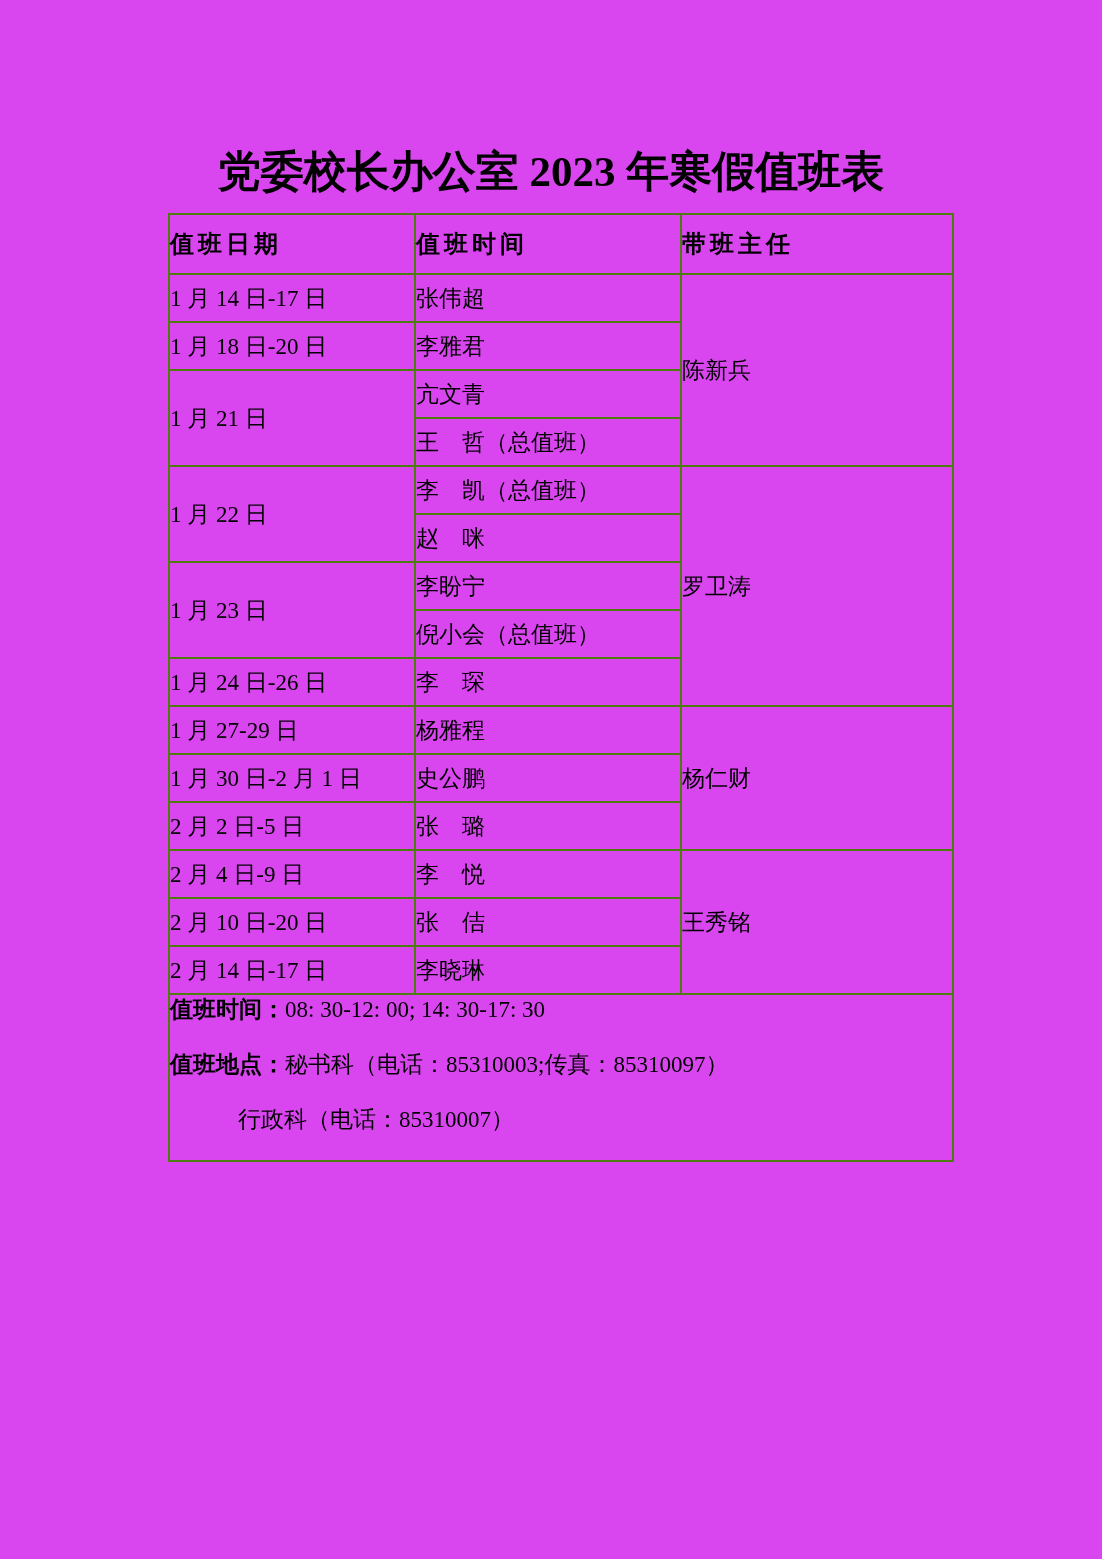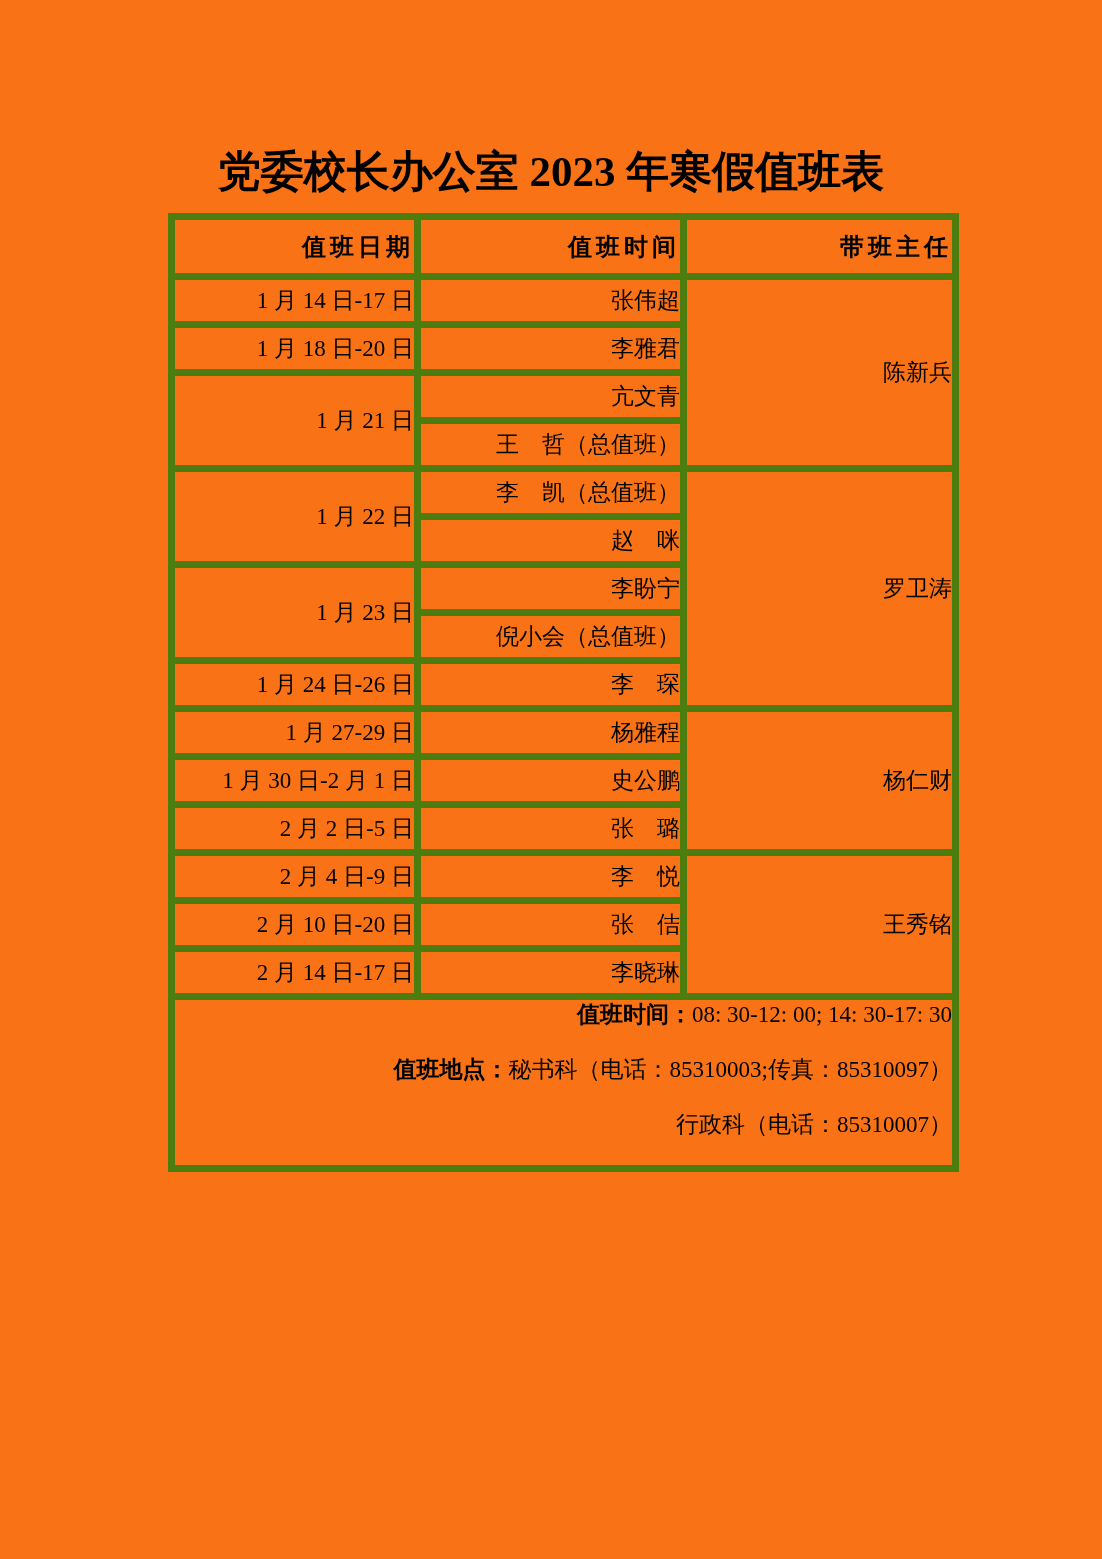--- a/index.html
+++ b/index.html
@@ -1,21 +1,21 @@
 <!DOCTYPE html>
 <html><head>
 <meta charset="utf-8">
 <style>
   * { margin: 0; padding: 0; box-sizing: border-box; }
   html, body { background: #ffffff; }
   .page {
     position: relative;
     width: 1102px;
     height: 1559px;
-    background: #f97316;
+    background: #d946ef;
     font-family: "Liberation Serif", "DejaVu Serif", serif;
     color: #000000;
     overflow: hidden;
   }
   .doc-title {
     margin-top: 148px;
     text-align: center;
     font-size: 43px;
     font-weight: bold;
     line-height: 1.1;
@@ -25,22 +25,22 @@
     margin-left: 168px;
     margin-top: 18px;
     border-collapse: collapse;
     table-layout: fixed;
     width: 784px;
   }
   table.roster col.c-date   { width: 246px; }
   table.roster col.c-person { width: 266px; }
   table.roster col.c-sup    { width: 272px; }
   table.roster th, table.roster td {
-    border: 7px solid #4d7c0f;
-    text-align: right;
+    border: 2px solid #4d7c0f;
+    text-align: left;
     vertical-align: middle;
     font-size: 23px;
     font-weight: normal;
     padding: 0;
   }
   table.roster th {
     height: 60px;
     font-size: 24px;
     font-weight: bold;
     letter-spacing: 4px;
@@ -48,21 +48,21 @@
   table.roster td { height: 48px; }
   td.notes-cell {
     text-align: left;
     vertical-align: top;
     height: 171px;
     padding: 18px 10px 0 10px;
     font-size: 24px;
   }
   .note-line { line-height: 30px; margin-bottom: 25px; white-space: nowrap; }
   .note-label { font-weight: bold; margin-top: 20px; }
-  .note-line.indent { padding-left: 106px; }
+  .note-line.indent { padding-left: 68px; }
 </style>
 </head>
 <body>
 
 <div class="page">
 
   <h1 class="doc-title">党委校长办公室 2023 年寒假值班表</h1>
 
   <table class="roster">
     <colgroup>

